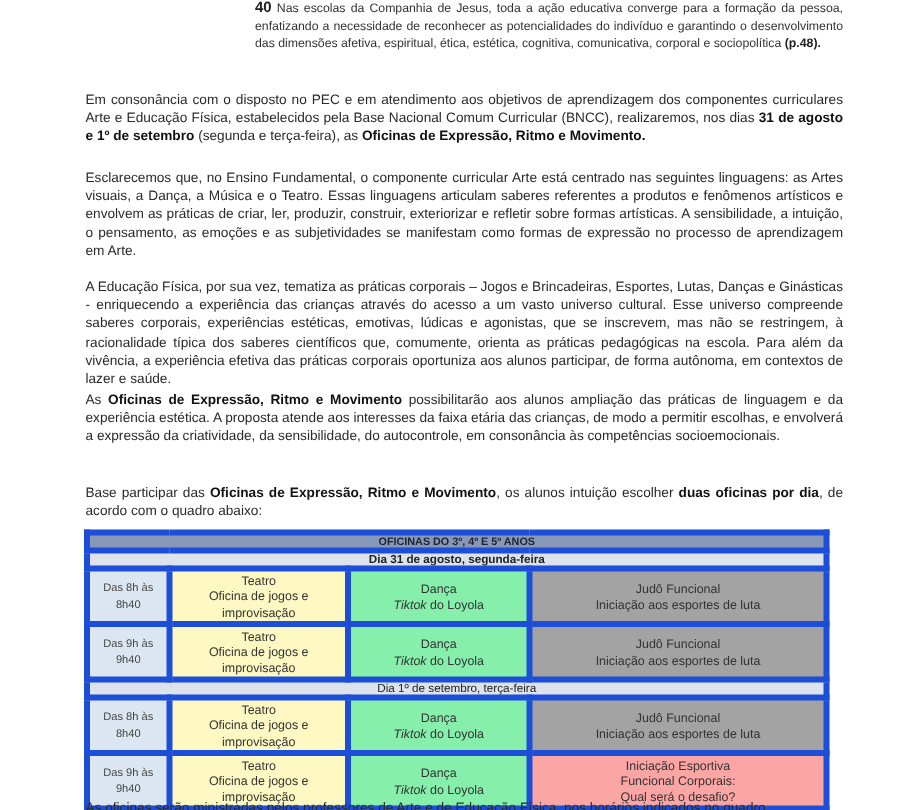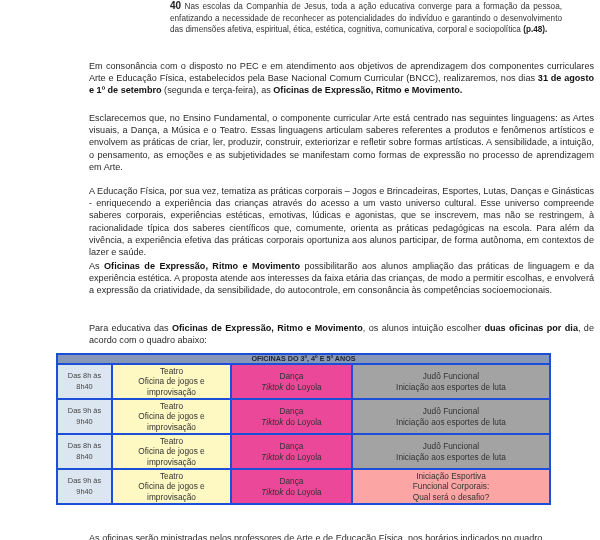--- a/index.html
+++ b/index.html
@@ -3,40 +3,40 @@
 <meta charset="utf-8">
 <style>
   html, body { margin:0; padding:0; background:#ffffff; }
   body { width:600px; height:540px; overflow:hidden; position:relative;
          font-family:"Liberation Sans", sans-serif; color:#222; }
   .quote { position:absolute; left:170px; top:0px; width:392px;
            font-size:8.2px; line-height:11.6px; text-align:justify; color:#333; }
   .quote .fn { font-weight:bold; font-size:10px; color:#222; }
   .quote b { color:#222; }
   .para { position:absolute; left:57px; width:505px; font-size:9.1px;
-          line-height:12.2px; text-align:justify; color:#2a2a2a;margin-left:32px; }
+          line-height:12.2px; text-align:justify; color:#2a2a2a; }
   .para b { color:#111; }
   #p1 { top:60px; }
   #p2 { top:112px; }
   #p3 { top:185px; }
   #p4 { top:260px; }
   #p5 { top:322px; }
   #p6 { top:532px; }
 
   table.sched { position:absolute; left:56px; top:353px; width:493px;
                 border-collapse:collapse; font-size:8.3px; color:#333; table-layout:fixed; }
-  table.sched td { border:2px solid #1d4ed8; text-align:center; vertical-align:middle;
+  table.sched td { border:4px solid #1d4ed8; text-align:center; vertical-align:middle;
                    padding:0; line-height:10.6px; }
   tr.title td { background:#8797b7; font-weight:bold; height:8px; font-size:7.2px; line-height:8px; color:#1d2230; }
   tr.day td { background:#dde3ec; height:8px; font-size:7.8px; line-height:8px; color:#222; }
   tr.day.first td { font-weight:bold; }
   tr.slot td { height:33px; }
   td.time { background:#dce6f1; font-size:7.4px; line-height:10px; color:#444; }
   td.teatro { background:#fef9c3; }
-  td.danca { background:#ec4899; }
+  td.danca { background:#86efac; }
   td.judo { background:#a3a3a3; }
   td.esport { background:#fca5a5; }
   .cell-line { display:block; }
   i { font-style:italic; }
 </style>
 </head>
 <body>
 
 <div class="quote">
   <span class="fn">40</span>
@@ -50,34 +50,37 @@
 
 <div class="para" id="p2">Esclarecemos que, no Ensino Fundamental, o componente curricular Arte está centrado nas seguintes linguagens: as Artes visuais, a Dança, a Música e o Teatro. Essas linguagens articulam saberes referentes a produtos e fenômenos artísticos e envolvem as práticas de criar, ler, produzir, construir, exteriorizar e refletir sobre formas artísticas. A sensibilidade, a intuição, o pensamento, as emoções e as subjetividades se manifestam como formas de expressão no processo de aprendizagem em Arte.</div>
 
 <div class="para" id="p3">A Educação Física, por sua vez, tematiza as práticas corporais – Jogos e Brincadeiras, Esportes, Lutas, Danças e Ginásticas - enriquecendo a experiência das crianças através do acesso a um vasto universo cultural. Esse universo compreende saberes corporais, experiências estéticas, emotivas, lúdicas e agonistas, que se inscrevem, mas não se restringem, à racionalidade típica dos saberes científicos que, comumente, orienta as práticas pedagógicas na escola. Para além da vivência, a experiência efetiva das práticas corporais oportuniza aos alunos participar, de forma autônoma, em contextos de lazer e saúde.</div>
 
 <div class="para" id="p4">
   <span>As </span><b>Oficinas de Expressão, Ritmo e Movimento</b><span> possibilitarão aos alunos ampliação das práticas de linguagem e da experiência estética. A proposta atende aos interesses da faixa etária das crianças, de modo a permitir escolhas, e envolverá a expressão da criatividade, da sensibilidade, do autocontrole, em consonância às competências socioemocionais.</span>
 </div>
 
 <div class="para" id="p5">
-  <span>Para educativa das </span><b>Oficinas de Expressão, Ritmo e Movimento</b><span>, os alunos intuição escolher </span><b>duas oficinas por dia</b><span>, de acordo com o quadro abaixo:</span>
+  <span>Base participar das </span><b>Oficinas de Expressão, Ritmo e Movimento</b><span>, os alunos intuição escolher </span><b>duas oficinas por dia</b><span>, de acordo com o quadro abaixo:</span>
 </div>
 
 <table class="sched">
   <colgroup>
     <col style="width:55px">
     <col style="width:119px">
     <col style="width:121px">
     <col style="width:198px">
   </colgroup>
   <tbody id="sched-body">
     <tr class="title">
       <td colspan="4">OFICINAS DO 3º, 4º E 5º ANOS</td>
     </tr>
+  <tr class="day first">
+        <td colspan="4">Dia 31 de agosto, segunda-feira</td>
+      </tr>
       <tr class="slot">
         <td class="time">
           <span class="cell-line">Das 8h às</span>
           <span class="cell-line">8h40</span>
         </td>
         <td class="teatro">
           <span class="cell-line">Teatro</span>
           <span class="cell-line">Oficina de jogos e</span>
           <span class="cell-line">improvisação</span>
         </td>
@@ -101,20 +104,23 @@
           <span class="cell-line">improvisação</span>
         </td>
         <td class="danca">
           <span class="cell-line">Dança</span>
           <span class="cell-line"><i>Tiktok</i><span> do Loyola</span></span>
         </td>
         <td class="judo">
           <span class="cell-line">Judô Funcional</span>
           <span class="cell-line">Iniciação aos esportes de luta</span>
         </td>
+      </tr>
+      <tr class="day">
+        <td colspan="4">Dia 1º de setembro, terça-feira</td>
       </tr>
       <tr class="slot">
         <td class="time">
           <span class="cell-line">Das 8h às</span>
           <span class="cell-line">8h40</span>
         </td>
         <td class="teatro">
           <span class="cell-line">Teatro</span>
           <span class="cell-line">Oficina de jogos e</span>
           <span class="cell-line">improvisação</span>

